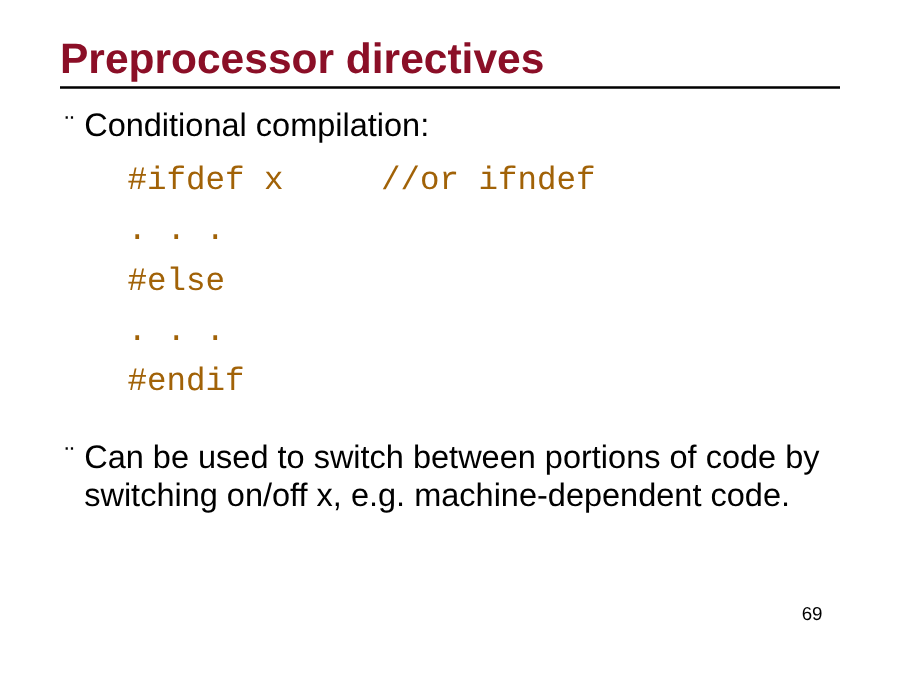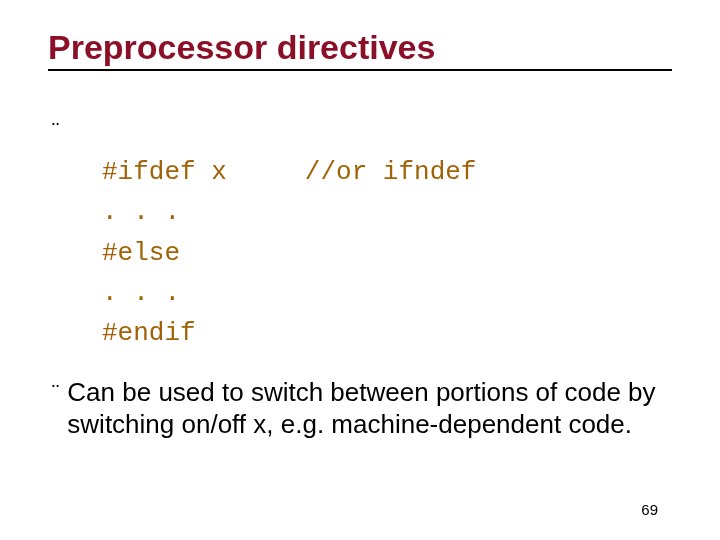--- a/index.html
+++ b/index.html
@@ -10,21 +10,21 @@
       font-family: Arial, Helvetica, sans-serif;
       position: relative;
       padding: 28px 48px 0 48px;
     }
     .title {
       color: #8b0f27;
       font-size: 34px;
       font-weight: bold;
       border-bottom: 2px solid #000;
       padding-bottom: 2px;
-      margin-bottom: 44px;
+      margin-bottom: 14px;
     }
     .bullet-block {
       font-size: 26px;
       color: #000;
       margin-left: 4px;
       margin-bottom: 8px;
       display: flex;
       align-items: flex-start;
     }
     .bullet-icon {
@@ -40,33 +40,34 @@
       margin-left: 54px;
       margin-bottom: 24px;
       line-height: 1.55;
       white-space: pre;
     }
     .bullet-text {
       line-height: 1.2;
     }
     .page-number {
       position: absolute;
-      bottom: 22px;
+      bottom: 40px;
       right: 62px;
       font-size: 15px;
       color: #000;
     }
   </style>
 </head>
 <body>
 
 <div class="title">Preprocessor directives</div>
 
 <div class="bullet-block">
   <span class="bullet-icon">¨</span>
+  <span class="bullet-text">Conditional compilation:</span>
 </div>
 
 <div class="code-block"><span>#ifdef x     //or ifndef</span>
 <span>. . .</span>
 <span>#else</span>
 <span>. . .</span>
 <span>#endif</span></div>
 
 <div class="bullet-block">
   <span class="bullet-icon">¨</span>

